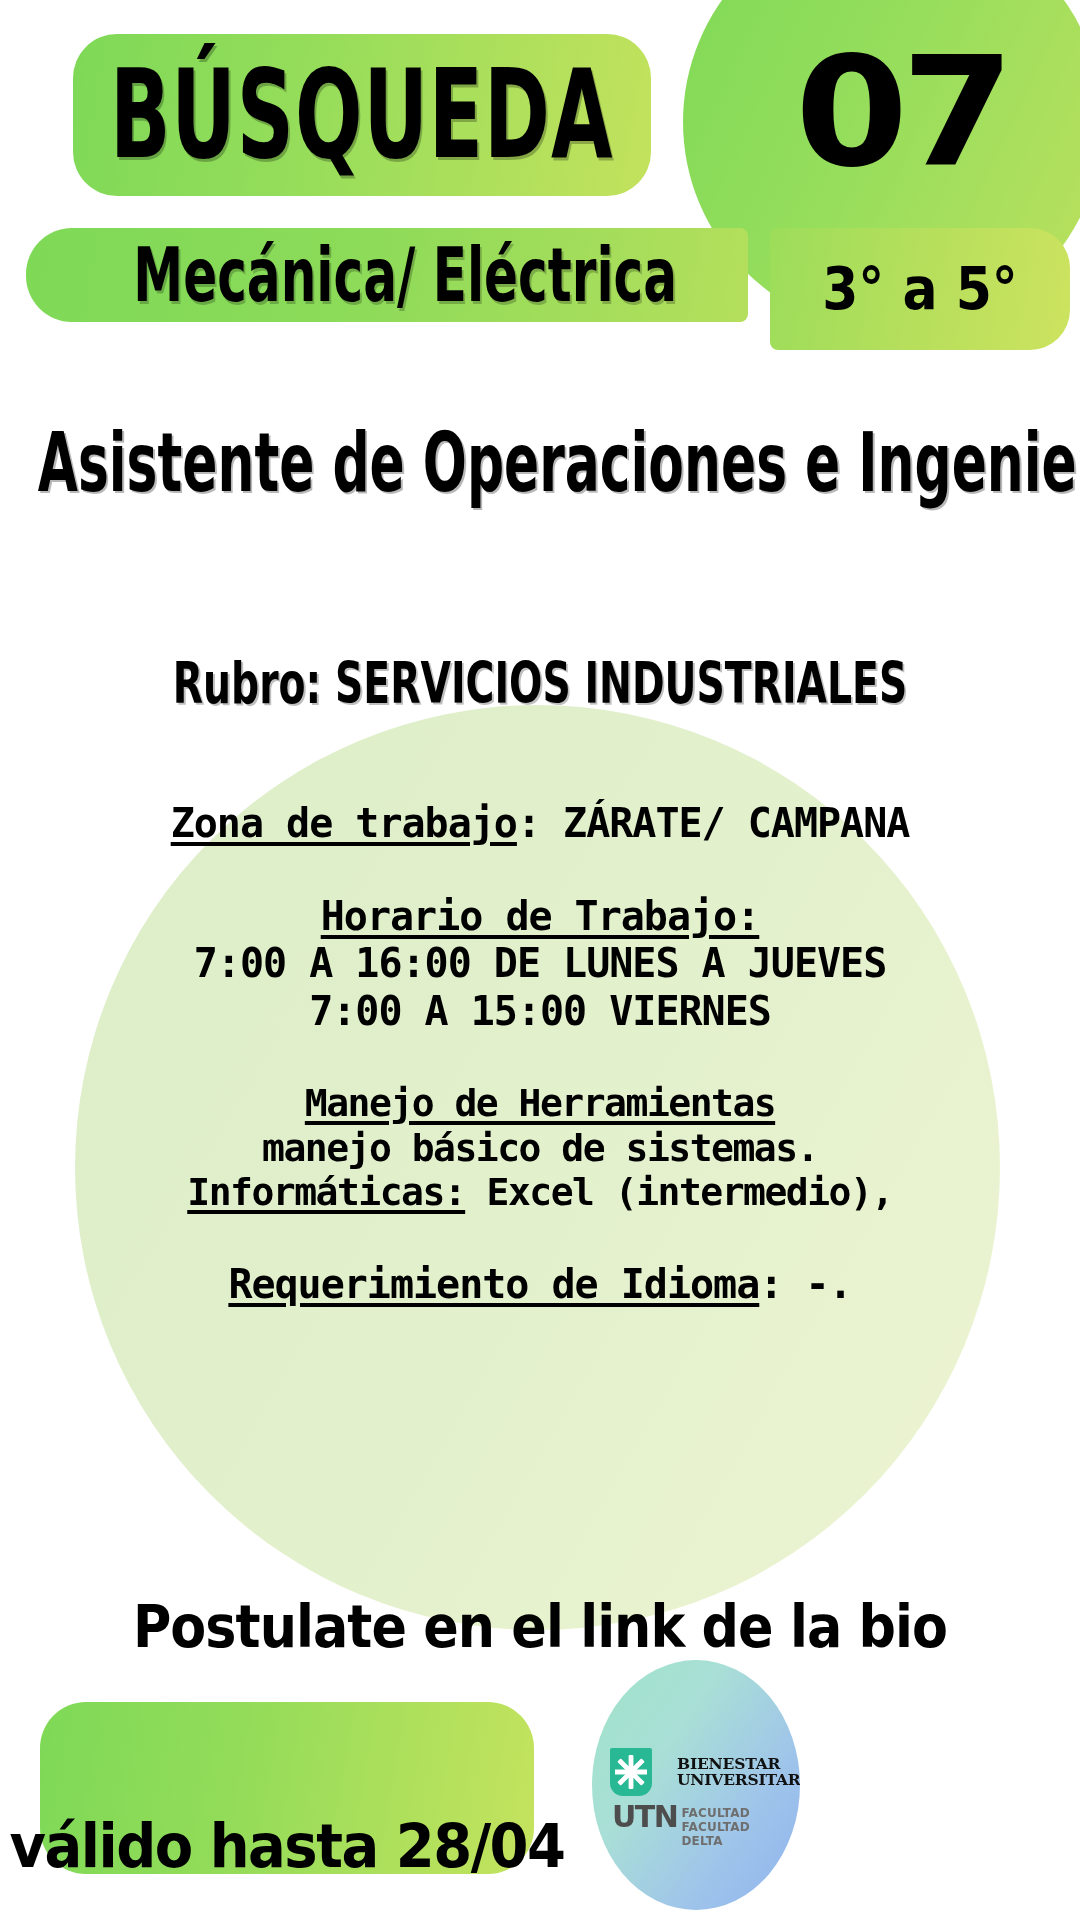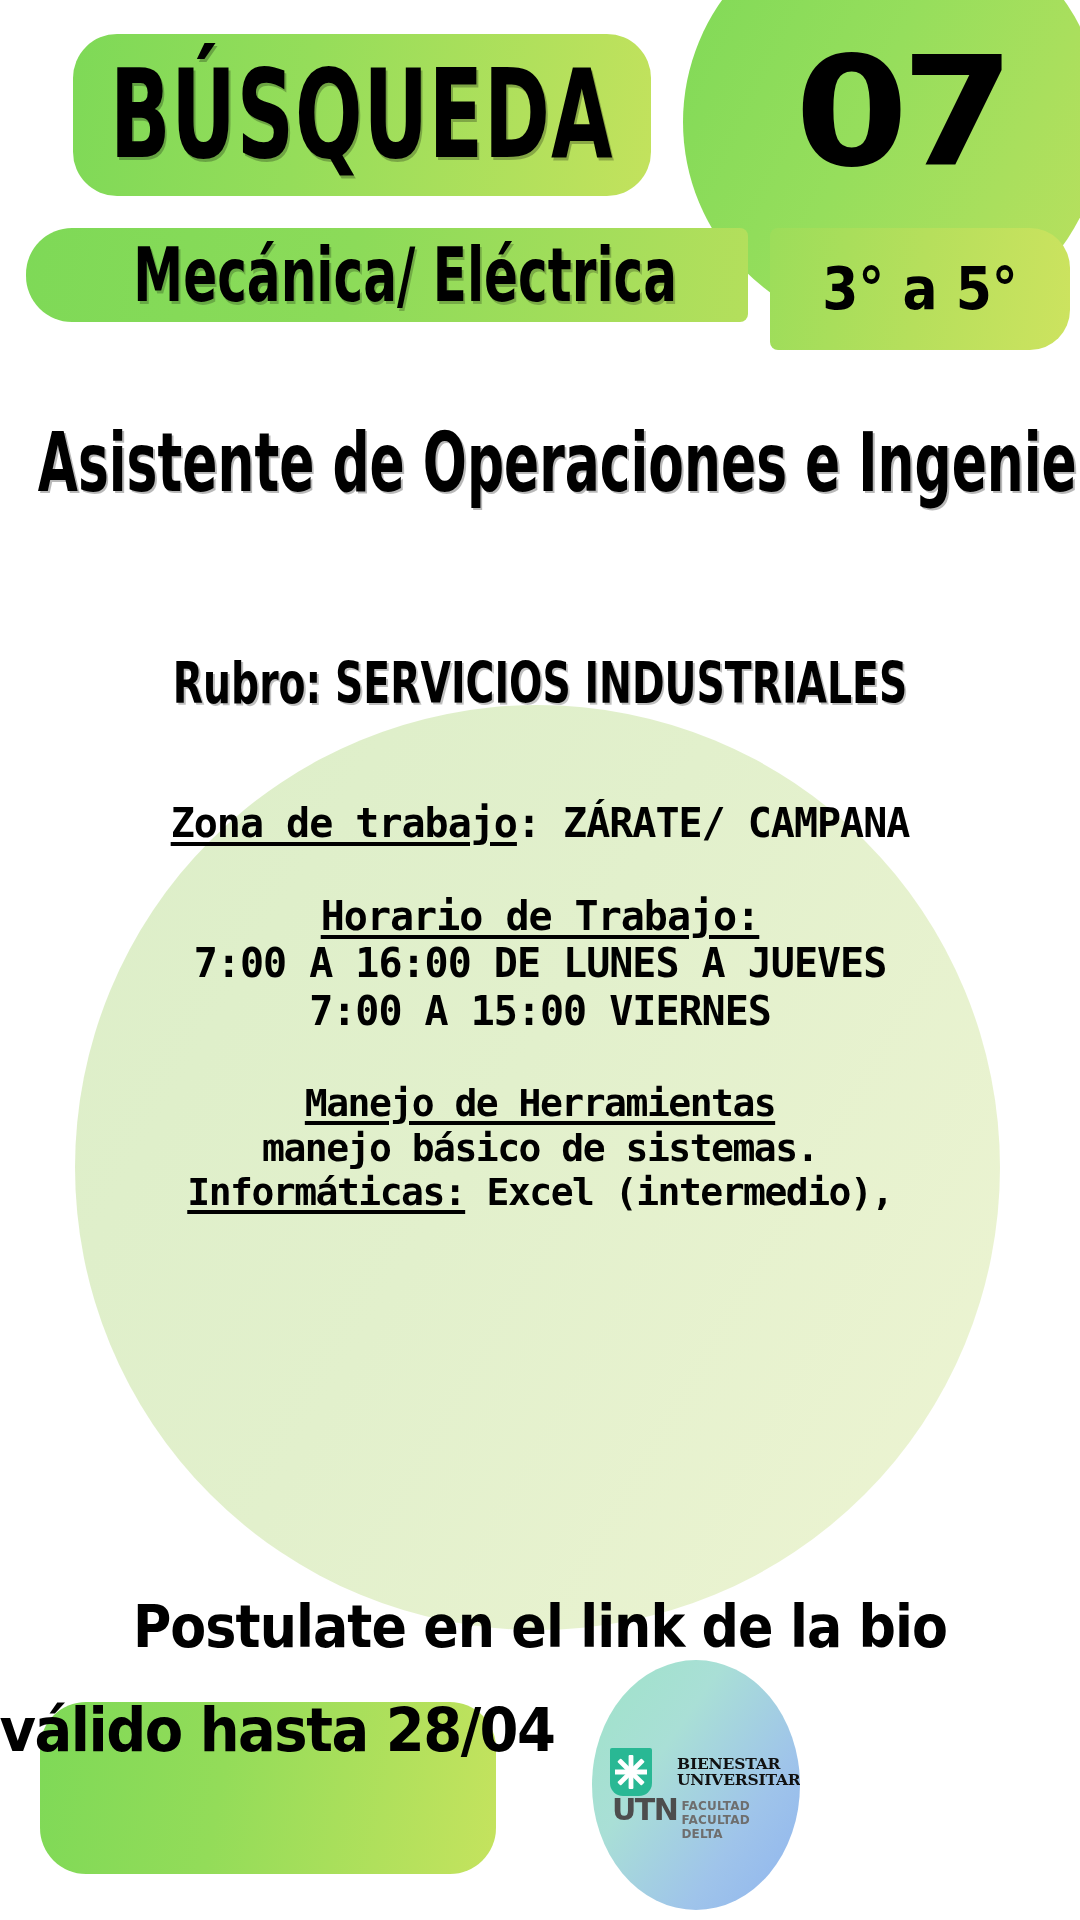--- a/index.html
+++ b/index.html
@@ -232,29 +232,28 @@
     letter-spacing: -1px;
     transform: scaleX(0.97) scaleY(1.10);
     white-space: nowrap;
   }
 
   
   .valid-btn {
     position: absolute;
     left: 40px;
     top: 1702px;
-    width: 438px;
+    width: 494px;
     height: 172px;
     border-radius: 46px;
     background: linear-gradient(100deg, #7ed957 0%, #93dc59 40%, #c5e35e 100%);
     z-index: 3;
     display: flex;
-    align-items: flex-start;
+    align-items: flex-end;
     justify-content: center;
-    padding-left: 18px;
   }
   .valid-btn .label {
     font-family: "DejaVu Sans", sans-serif;
     font-weight: 700;
     font-size: 56px;
     color: #000000;
     line-height: 1;
     letter-spacing: -1.5px;
     transform: scaleY(1.08);
     white-space: nowrap;
@@ -297,20 +296,21 @@
     font-weight: 700;
     font-size: 15.5px;
     line-height: 1.02;
     color: #111111;
     letter-spacing: -0.2px;
   }
   .logo-bottom {
     display: flex;
     align-items: flex-start;
     gap: 4px;
+    margin-top: 7px;
     padding-left: 2px;
   }
   .utn-mark {
     font-family: "DejaVu Sans", sans-serif;
     font-weight: 700;
     font-size: 30px;
     line-height: 0.9;
     color: #4d4d4d;
     letter-spacing: -1.5px;
   }
@@ -365,20 +365,23 @@
       <div class="detail-line">7:00 A 16:00 DE LUNES A JUEVES</div>
       <div class="detail-line">7:00 A 15:00 VIERNES</div>
     </div>
 
     <div class="detail-block">
       <div class="detail-line sm"><span class="lbl">Manejo de Herramientas</span></div>
       <div class="detail-line sm">manejo básico de sistemas.</div>
       <div class="detail-line sm"><span class="lbl">Informáticas:</span><span> Excel (intermedio),</span></div>
     </div>
 
+    <div class="detail-block">
+      <div class="detail-line"><span class="lbl">Requerimiento de Idioma</span><span>:</span><span>&nbsp;</span><span>-.</span></div>
+    </div>
 
   </div>
 
   <div class="cta">Postulate en el link de la bio</div>
 
   <div class="valid-btn">
     <span class="label">válido hasta 28/04</span>
   </div>
 
   <div class="logo-badge">

